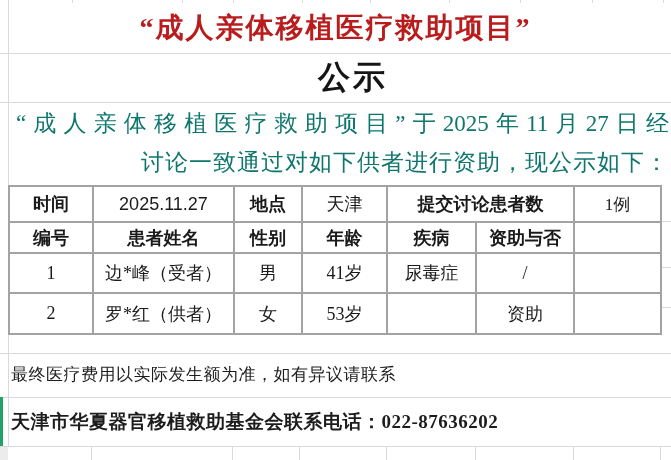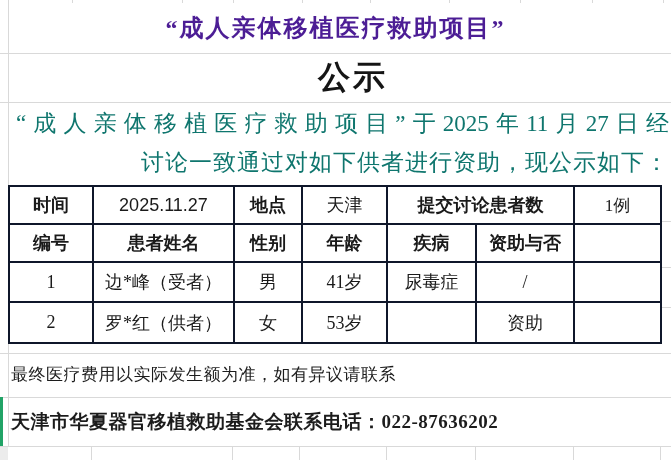--- a/index.html
+++ b/index.html
@@ -13,37 +13,37 @@
   .gl-h { left:0; width:671px; height:1px; }
   .gl-left { left:8px; top:0; width:1px; height:446px; }
   .tick-top { top:0; width:1px; height:3px; }
   .tick-bot { top:447px; width:1px; height:13px; }
   .seg-right { left:661px; width:10px; height:1px; }
   .corner-block { position:absolute; left:0; top:447px; width:8px; height:13px; background:#ececec; }
   .sel-bar { position:absolute; left:0; top:397px; width:3px; height:49px; background:#21a366; }
 
   .doc-title {
     position:absolute; left:8px; top:3px; width:655px; height:50px; line-height:50px;
-    text-align:center; font-size:24px; font-weight:bold; letter-spacing:2px; color:#4c1d95;
+    text-align:center; font-size:28px; font-weight:bold; letter-spacing:2px; color:#b91c1c;
   }
   .doc-subtitle {
     position:absolute; left:8px; top:53px; width:655px; height:49px; line-height:49px;
     text-align:center; font-size:32px; font-weight:bold; letter-spacing:3px; color:#151515;padding-left:35px;
   }
   .intro {
     position:absolute; left:16px; top:104px; width:653px; font-size:23px; line-height:39px; color:#0f766e;
   }
   .intro .l1 { text-align:justify; text-align-last:justify; }
   .intro .l2 { text-align:right; letter-spacing:1px; }
 
   table.grid {
     position:absolute; left:8px; top:185px; border-collapse:collapse; table-layout:fixed;
   }
   table.grid td {
-    border:2px solid #0f172a; text-align:center; vertical-align:middle; padding:6px;
+    border:2px solid #a3a3a3; text-align:center; vertical-align:middle; padding:0;
     font-size:18px; color:#1a1a1a; overflow:hidden; white-space:nowrap;
   }
   td.hdr { font-weight:bold; font-size:20px; }
   td.date-cell { font-family:"Liberation Sans","DejaVu Sans",sans-serif; font-size:16px; }
   tr.r1 { height:36px; } tr.r2 { height:31px; } tr.r3 { height:40px; } tr.r4 { height:41px; }
 
   .footer-note {
     position:absolute; left:11px; top:353px; width:650px; height:44px; line-height:44px;
     font-size:17px; font-weight:normal; letter-spacing:0.5px; color:#1c1c1c;
   }

